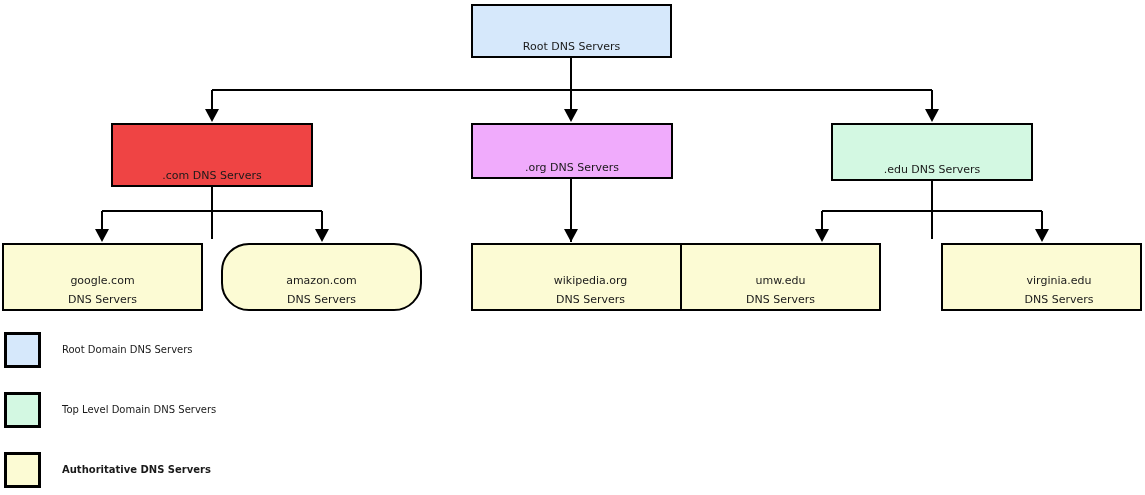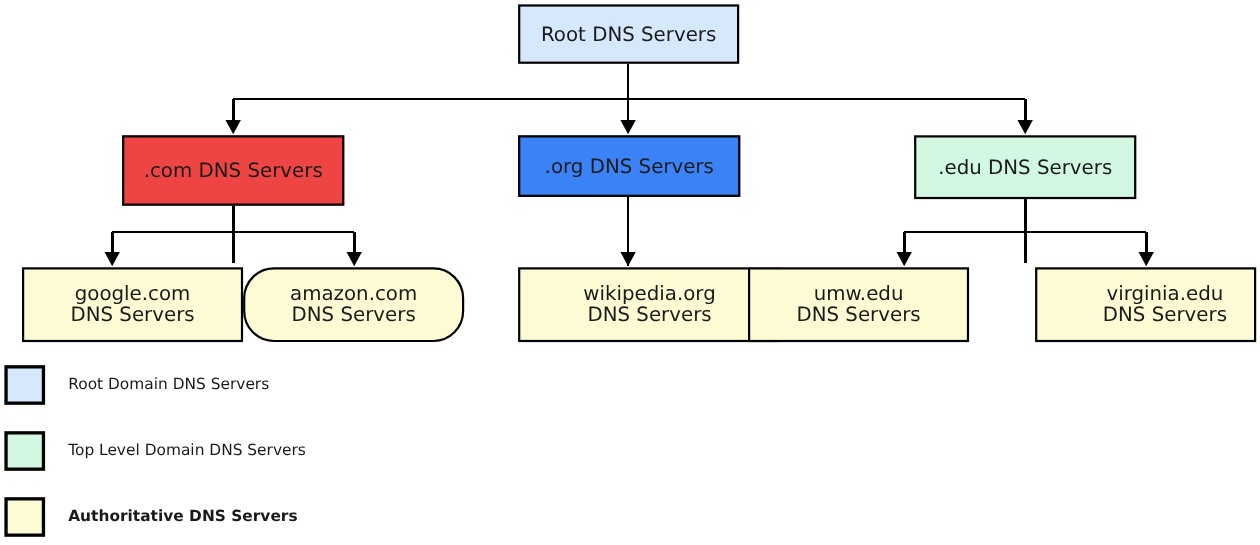--- a/index.html
+++ b/index.html
@@ -24,40 +24,40 @@
     width: 1145px;
     height: 495px;
   }
   .node {
     position: absolute;
     box-sizing: border-box;
     border: 2px solid #000000;
     display: flex;
     flex-direction: column;
     align-items: center;
-    justify-content: center;
+    justify-content: flex-end;
     text-align: center;
     color: #1a1a1a;
-    font-size: 18px;
+    font-size: 11px;
     line-height: 19px;
     z-index: 2;
   }
   .node .line {
     display: block;
     white-space: nowrap;
   }
   .legend-swatch {
     position: absolute;
     box-sizing: border-box;
     border: 3px solid #000000;
     z-index: 2;
   }
   .legend-label {
     position: absolute;
-    font-size: 14px;
+    font-size: 10px;
     line-height: 18px;
     color: #1a1a1a;
     white-space: nowrap;
     z-index: 2;
   }
 </style>
 </head>
 <body>
 
 <div id="diagram-root">
@@ -89,27 +89,27 @@
       <path d="M1035,229 L1049,229 L1042,242 Z" fill="#000000"></path>
     </svg>
 
   <div id="nodes-layer">
       <div class="node" style="left: 471px; top: 4px; width: 201px; height: 54px; background: rgb(214, 232, 251);">
         <span class="line">Root DNS Servers</span>
       </div>
       <div class="node" style="left: 111px; top: 123px; width: 202px; height: 64px; background: #ef4444;">
         <span class="line">.com DNS Servers</span>
       </div>
-      <div class="node" style="left: 471px; top: 123px; width: 202px; height: 56px; background: #3b82f6;">
+      <div class="node" style="left: 471px; top: 123px; width: 202px; height: 56px; background: #f0abfc;">
         <span class="line">.org DNS Servers</span>
       </div>
       <div class="node" style="left: 831px; top: 123px; width: 202px; height: 58px; background: rgb(211, 248, 226);">
         <span class="line">.edu DNS Servers</span>
       </div>
-      <div class="node" style="left: 20px; top: 243px; width: 201px; height: 68px; background: rgb(252, 251, 212);">
+      <div class="node" style="left: 2px; top: 243px; width: 201px; height: 68px; background: rgb(252, 251, 212);">
         <span class="line">google.com</span>
         <span class="line">DNS Servers</span>
       </div>
       <div class="node" style="left: 221px; top: 243px; width: 201px; height: 68px; background: rgb(252, 251, 212); border-radius: 28px;">
         <span class="line">amazon.com</span>
         <span class="line">DNS Servers</span>
       </div>
       <div class="node" style="left: 471px; top: 243px; width: 239px; height: 68px; background: rgb(252, 251, 212);">
         <span class="line">wikipedia.org</span>
         <span class="line">DNS Servers</span>

